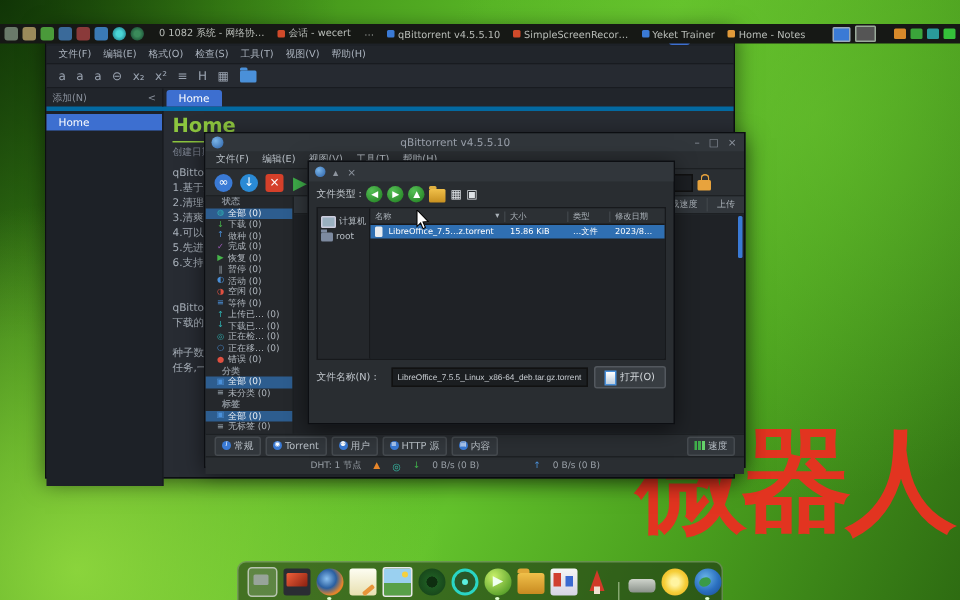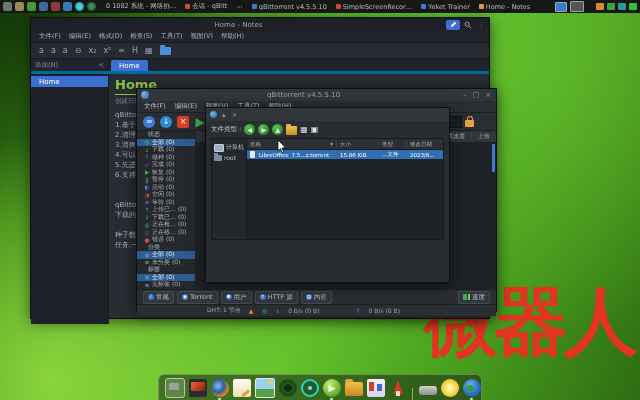--- a/index.html
+++ b/index.html
@@ -11,21 +11,21 @@
     background:
       radial-gradient(circle at 8% 95%, rgba(160,230,70,.75) 0%, rgba(160,230,70,0) 35%),
       radial-gradient(circle at 85% 20%, rgba(110,200,50,.5) 0%, rgba(110,200,50,0) 40%),
       radial-gradient(circle at 0% 0%, rgba(0,25,0,.55) 0%, rgba(0,25,0,0) 30%),
       linear-gradient(115deg,#24560e 0%,#3f8d18 18%,#58b526 40%,#63c22c 55%,#4aa01e 75%,#2e6c12 100%);}
   
   #watermark{position:absolute;left:424px;top:284px;z-index:1;
     font-size:74px;font-weight:bold;line-height:1;letter-spacing:-4px;
     color:#e23420;white-space:nowrap;}
   
-  #taskbar{position:absolute;left:0;top:0;width:640px;height:13px;z-index:7;
+  #taskbar{position:absolute;left:0;top:16px;width:640px;height:13px;z-index:7;
     background:#161815;display:flex;align-items:center;gap:4px;
     font-size:6.5px;color:#b9bdb9;padding:0 3px;box-sizing:border-box;}
   .ti{width:9px;height:9px;border-radius:2px;flex:0 0 auto;}
   .ti1{background:#6a7a6a}.ti2{background:#9a8a5a}.ti3{background:#4a9a3a}
   .ti4{background:#3a6a9a}.ti5{background:#8a3a3a}.ti6{background:#3a7ab5}
   .ti7{background:radial-gradient(circle,#4ad5d5 30%,#156a7a 100%);border-radius:50%}
   .ti8{background:radial-gradient(circle,#3a8a5a 30%,#123a2a 100%);border-radius:50%}
   #tb-entries{display:flex;align-items:center;gap:9px;flex:1 1 auto;margin-left:6px;
     white-space:nowrap;overflow:hidden;}
   .tb-entry{display:flex;align-items:center;gap:2px;}
@@ -256,21 +256,21 @@
     </span>
   <span id="tb-entries">
 
       <span class="tb-entry">
 
         <span>0 1082 系统 - 网络协…</span>
       </span>
 
       <span class="tb-entry">
         <i class="tbdot dot-red"></i>
-        <span>会话 - qBitt</span>
+        <span>会话 - wecert</span>
       </span>
 
       <span class="tb-entry">
 
         <span>⋯</span>
       </span>
 
       <span class="tb-entry">
         <i class="tbdot dot-blue"></i>
         <span>qBittorrent v4.5.5.10</span>
@@ -613,20 +613,28 @@
       </div>
       <div id="d-filerow">
         <i class="f-doc"></i>
         <span class="c" style="flex:1">LibreOffice_7.5…z.torrent</span>
         <span class="c" style="width:42px">15.86 KiB</span>
         <span class="c" style="width:28px">…文件</span>
         <span class="c" style="width:36px">2023/8…</span>
       </div>
     </div>
   </div>
+  <div id="d-fname">
+    <label>文件名称(N) :</label>
+    <input id="fname-input" value="LibreOffice_7.5.5_Linux_x86-64_deb.tar.gz.torrent" style="">
+    <span class="d-btn">
+      <i class="b-doc"></i>
+      <span>打开(O)</span>
+    </span>
+  </div>
 </div>
 
 <svg id="cursor" width="9" height="13" viewBox="0 0 9 13">
   <path d="M1 0 L1 11 L3.4 8.6 L5 12.5 L6.6 11.7 L5 8 L8.4 7.6 Z" fill="#fff" stroke="#000" stroke-width="0.7"></path>
 </svg>
 
 <div id="dock">
 
     <div class="dk dk-frame"><i></i><u></u></div>
 

